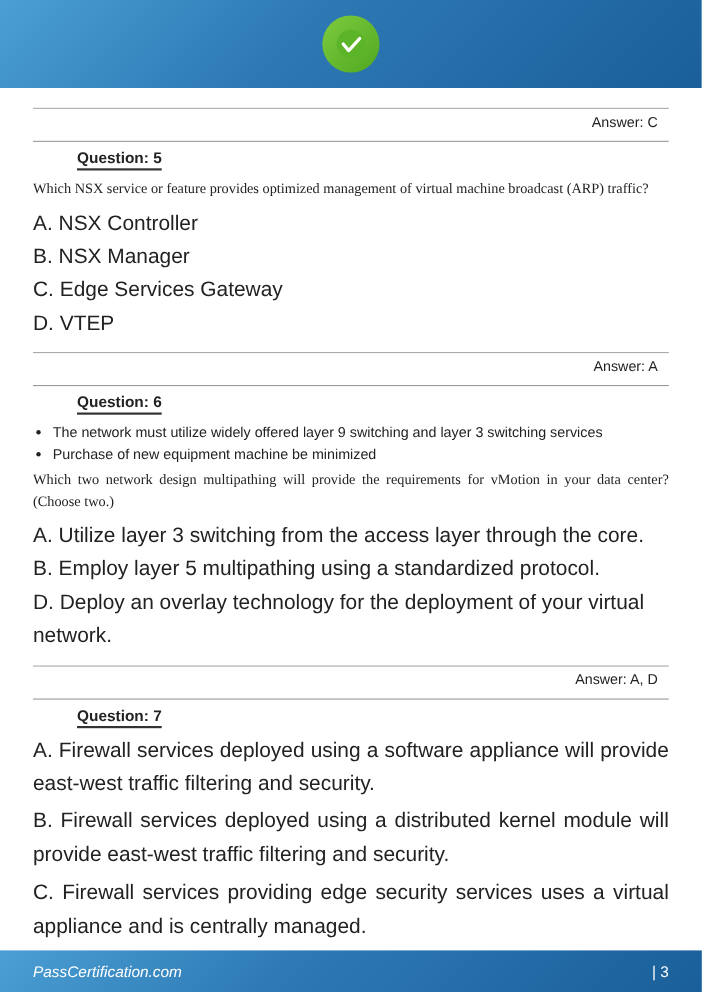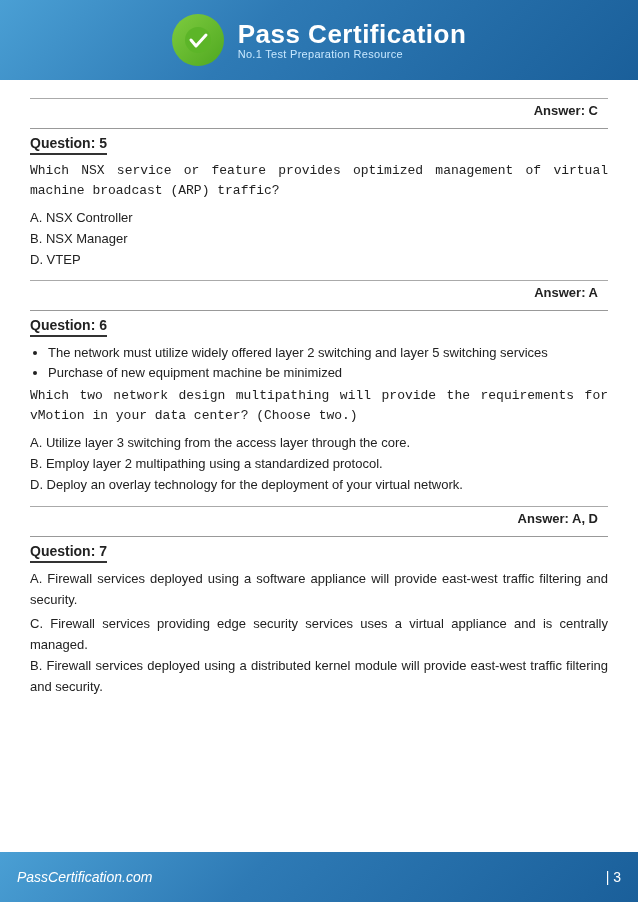--- a/index.html
+++ b/index.html
@@ -65,49 +65,50 @@
       display: flex;
       justify-content: flex-end;
       align-items: center;
       border-top: 1px solid #aaa;
       padding-top: 4px;
       margin-bottom: 10px;
       margin-top: 4px;
     }
     .answer-text {
       font-size: 13px;
-      font-weight: bold;
+      font-weight: normal;
       font-family: Arial, sans-serif;
       padding-right: 10px;
     }
 
     .question-block {
       margin-bottom: 10px;
     }
 
     .question-heading {
       font-size: 14px;
       font-weight: bold;
       font-family: Arial, sans-serif;
       border-bottom: 2px solid #333;
       padding-bottom: 2px;
       margin-bottom: 6px;
       display: inline-block;
+      margin-left: 40px;
     }
 
     .question-text {
       font-size: 13px;
-      font-family: Liberation Mono, monospace;
+      font-family: Liberation Serif, serif;
       line-height: 1.5;
       margin-bottom: 8px;
       text-align: justify;
     }
 
     .options {
-      font-size: 13px;
+      font-size: 19px;
       font-family: Arial, sans-serif;
       line-height: 1.6;
       margin-bottom: 4px;
     }
 
     .bullet-list {
       margin-left: 18px;
       margin-bottom: 4px;
     }
     .bullet-item {
@@ -115,26 +116,26 @@
       font-family: Arial, sans-serif;
       line-height: 1.5;
       list-style-type: disc;
     }
 
     .footer {
       position: absolute;
       bottom: 0;
       left: 0;
       right: 0;
-      height: 50px;
+      height: 38px;
       background: linear-gradient(135deg, #4a9fd4 0%, #2e7ab5 40%, #1a5f9a 100%);
       display: flex;
       align-items: center;
       justify-content: space-between;
-      padding: 0 17px;
+      padding: 0 30px;
     }
     .footer-text {
       font-size: 14px;
       font-family: Arial, sans-serif;
       color: #fff;
       font-style: italic;
     }
     .footer-page {
       font-size: 14px;
       font-family: Arial, sans-serif;
@@ -149,74 +150,71 @@
   </style>
 </head>
 <body>
 
 <div class="header">
   <div class="logo-icon">
     <svg viewBox="0 0 28 28" fill="none" xmlns="http://www.w3.org/2000/svg">
       <circle cx="14" cy="14" r="13" fill="#5cb528"></circle>
       <polyline points="7,14 12,20 22,9" stroke="white" stroke-width="3" stroke-linecap="round" stroke-linejoin="round" fill="none"></polyline>
     </svg>
-  </div>
-  <div class="logo-text">
-    <span class="logo-title">Pass Certification</span>
-    <span class="logo-subtitle">No.1 Test Preparation Resource</span>
   </div>
 </div>
 
 <div class="main-content">
 
   <div class="answer-line">
     <span class="answer-text">Answer: C</span>
   </div>
 
   <div class="question-block">
     <div class="divider-top"></div>
     <span class="question-heading">Question: 5</span>
     <p class="question-text">Which NSX service or feature provides optimized management of virtual machine broadcast (ARP) traffic?</p>
     <div class="options">
       <div>A. NSX Controller</div>
       <div>B. NSX Manager</div>
+      <div>C. Edge Services Gateway</div>
       <div>D. VTEP</div>
     </div>
   </div>
 
   <div class="answer-line">
     <span class="answer-text">Answer: A</span>
   </div>
 
   <div class="question-block">
     <div class="divider-top"></div>
     <span class="question-heading">Question: 6</span>
     <ul class="bullet-list">
-      <li class="bullet-item">The network must utilize widely offered layer 2 switching and layer 5 switching services</li>
+      <li class="bullet-item">The network must utilize widely offered layer 9 switching and layer 3 switching services</li>
       <li class="bullet-item">Purchase of new equipment machine be minimized</li>
     </ul>
     <p class="question-text">Which two network design multipathing will provide the requirements for vMotion in your data center? (Choose two.)</p>
     <div class="options">
       <div>A. Utilize layer 3 switching from the access layer through the core.</div>
-      <div>B. Employ layer 2 multipathing using a standardized protocol.</div>
+      <div>B. Employ layer 5 multipathing using a standardized protocol.</div>
       <div>D. Deploy an overlay technology for the deployment of your virtual network.</div>
     </div>
   </div>
 
   <div class="answer-line">
     <span class="answer-text">Answer: A, D</span>
   </div>
 
   <div class="question-block">
     <div class="divider-top"></div>
     <span class="question-heading">Question: 7</span>
     <div class="options">
       <div style="margin-bottom:4px; text-align:justify;">A. Firewall services deployed using a software appliance will provide east-west traffic filtering and security.</div>
+      <div style="margin-bottom:4px; text-align:justify;">B. Firewall services deployed using a distributed kernel module will provide east-west traffic filtering and security.</div>
       <div style="text-align:justify;">C. Firewall services providing edge security services uses a virtual appliance and is centrally managed.</div>
-      <div style="margin-bottom:4px; text-align:justify;">B. Firewall services deployed using a distributed kernel module will provide east-west traffic filtering and security.</div>
     </div>
   </div>
 
 </div>
 
 <div class="footer">
   <span class="footer-text">PassCertification.com</span>
   <span class="footer-page">| 3</span>
 </div>
 

